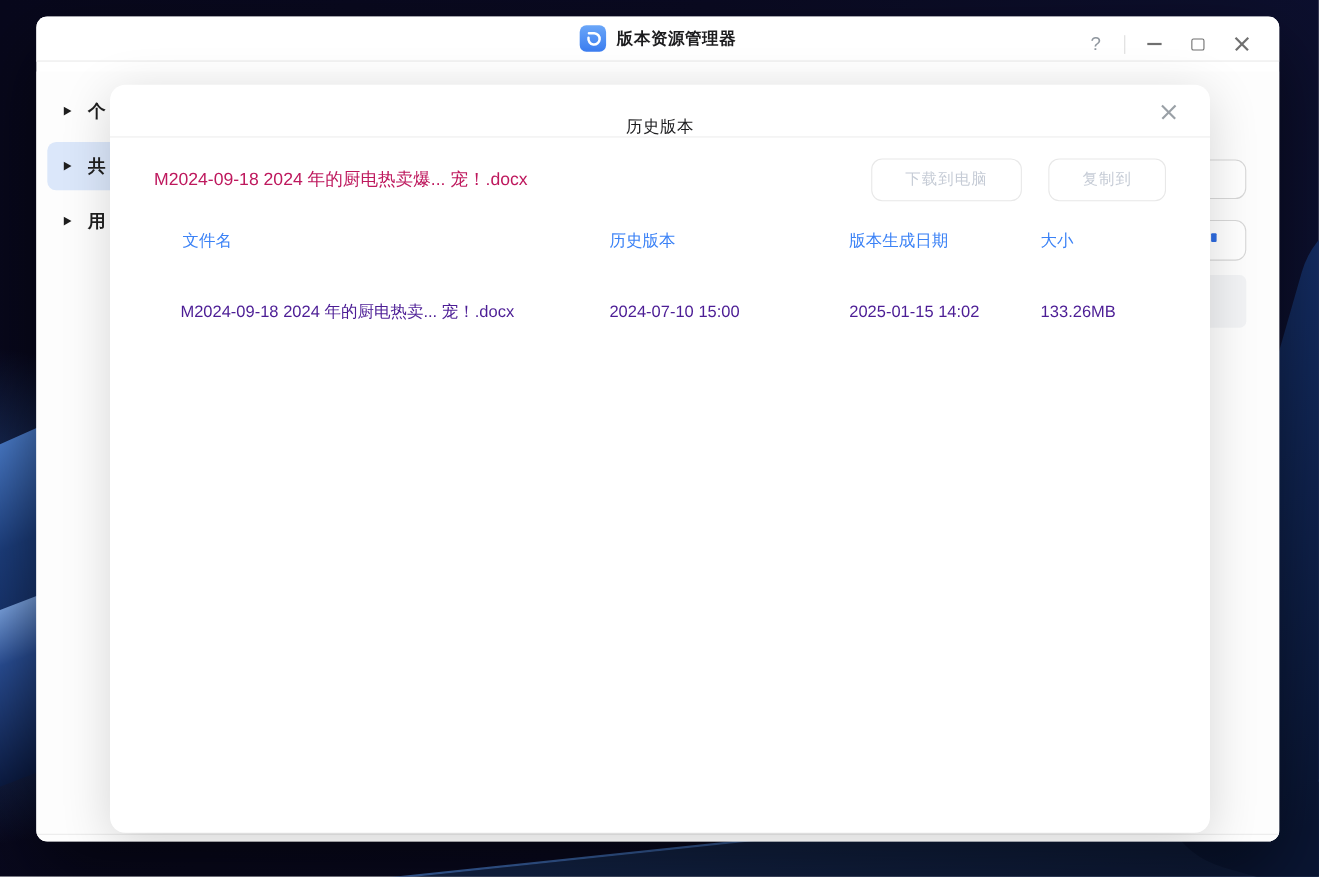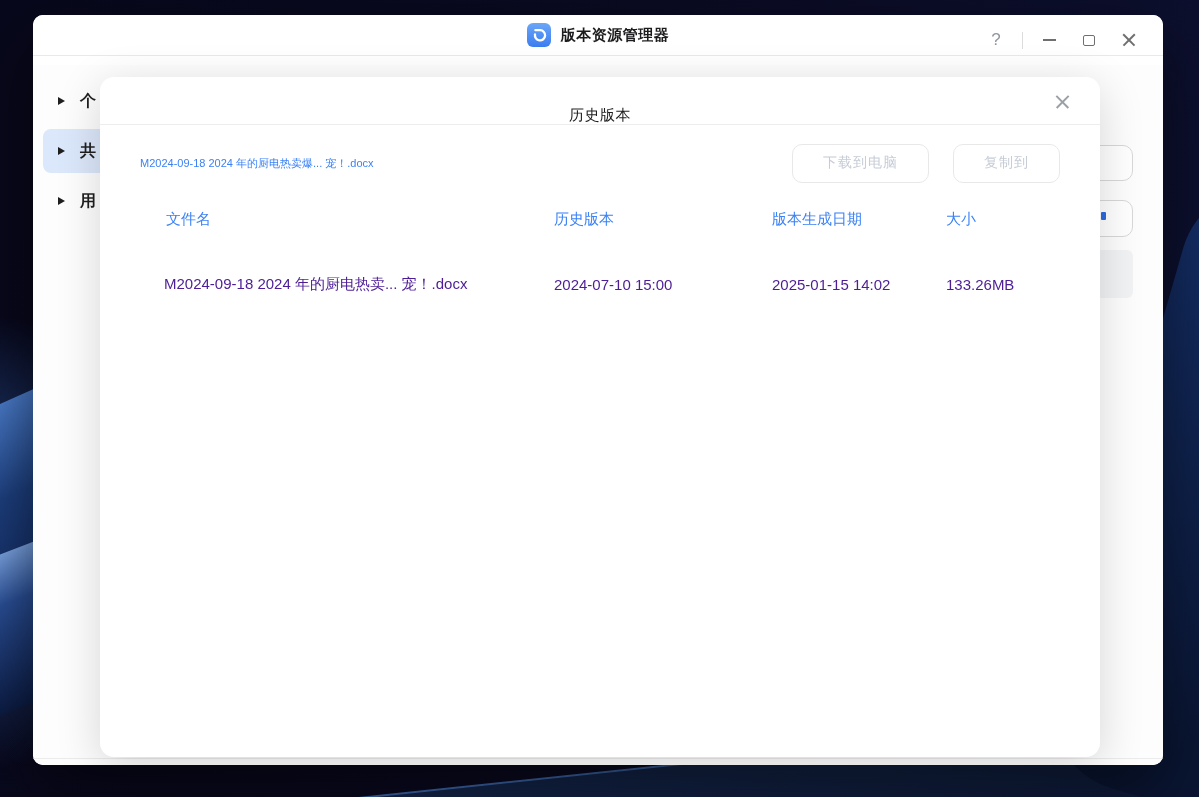--- a/index.html
+++ b/index.html
@@ -96,21 +96,21 @@
     display:flex; align-items:center; justify-content:center; cursor:pointer; }
   .mx-icon { position:relative; width:15px; height:15px; }
   .mx-icon::before, .mx-icon::after {
     content:""; position:absolute; left:-1px; top:7px; width:17px; height:1.5px; background:#9aa0a6;
   }
   .mx-icon::before { transform:rotate(45deg); }
   .mx-icon::after  { transform:rotate(-45deg); }
 
   .file-row { position:absolute; left:40px; right:40px; top:66px; height:40px;
     display:flex; align-items:center; }
-  .file-name { font-size:11px; color:#3b82f6; }
+  .file-name { font-size:16px; color:#be185d; }
   .action-btns { margin-left:auto; display:flex; gap:24px; }
   .ghost-btn { height:39px; border:1px solid #e8e8e8; border-radius:10px; background:#fff;
     color:#c6ccd6; font-size:14px; padding:0 30px; letter-spacing:1px;
     font-family:inherit; cursor:default; }
 
   .vtable { position:absolute; left:0; right:0; top:120px; }
   .v-row { position:relative; height:44px; }
   .v-row.head { margin-bottom:21px; }
   .v-cell { position:absolute; top:50%; transform:translateY(-50%); font-size:15px; color:#4c1d95; white-space:nowrap; }
   .head .v-cell { color:#3b82f6; }

